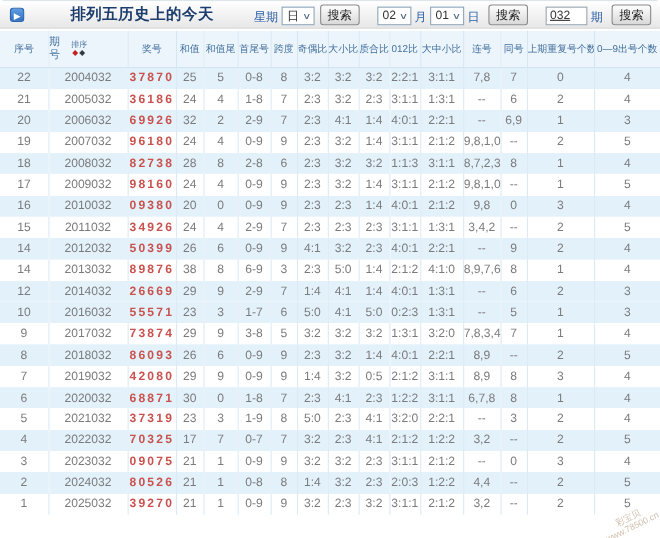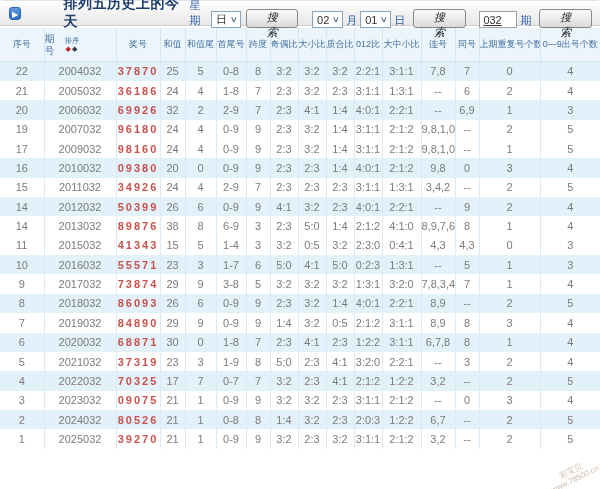--- a/index.html
+++ b/index.html
@@ -14,21 +14,21 @@
   .title-icon{width:13px;height:13px;background:linear-gradient(#5f9de2,#2e6fc1);border:1px solid #2a62ab;
     border-radius:3px;color:#fff;font-size:8px;line-height:13px;text-align:center;display:inline-block;box-sizing:border-box;}
   .title{font-size:14px;font-weight:bold;color:#1d3d6d;letter-spacing:0.5px;margin-left:36px;}
 
   .controls{display:flex;align-items:flex-end;font-size:11px;}
   .lbl{color:#2c5fa8;margin:0 3px;}
   .select{display:inline-flex;align-items:center;border:1px solid #8ca4b8;background:#fff;height:17px;
     padding:0 3px 0 4px;font-size:11px;color:#333;gap:4px;box-sizing:border-box;cursor:default;}
   .select .arr{font-size:8px;color:#506a80;transform:scaleX(1.4);}
   .btn{border:1px solid #8a8a8a;background:linear-gradient(#fdfdfd,#d9d9d9);border-radius:3px;
-    font-size:11px;color:#222;height:19px;padding:0 16px;margin-left:5px;font-family:inherit;cursor:pointer;font-style:italic;}
+    font-size:11px;color:#222;height:19px;padding:0 6px;margin-left:5px;font-family:inherit;cursor:pointer;}
   .issue-input{width:30px;height:15px;border:1px solid #98a4ae;font-size:11px;padding:0 3px;color:#333;font-family:inherit;text-decoration:underline;}
   .grp-gap{width:16px;}
 
   
   table{border-collapse:collapse;table-layout:fixed;width:600px;margin-top:2px;}
   thead th{background:#edf5fc;color:#41709f;font-size:9px;font-weight:normal;height:33px;
     border-right:1px solid #d5e6f3;border-bottom:1px solid #cfe2f1;padding:0;overflow:hidden;
     white-space:nowrap;text-align:center;}
   thead th:last-child{border-right:none;}
   tbody td{font-size:11px;color:#7b7b7b;text-align:center;border-right:1px solid #dceaf5;
@@ -207,20 +207,38 @@
           <td>2:3</td>
           <td>3:2</td>
           <td>1:4</td>
           <td>3:1:1</td>
           <td>2:1:2</td>
           <td>9,8,1,0</td>
           <td>--</td>
           <td>2</td>
           <td>5</td>
         </tr>
+        <tr class="odd">
+          <td>18</td>
+          <td>2008032</td>
+          <td class="c-prize">82738</td>
+          <td>28</td>
+          <td>8</td>
+          <td>2-8</td>
+          <td>6</td>
+          <td>2:3</td>
+          <td>3:2</td>
+          <td>3:2</td>
+          <td>1:1:3</td>
+          <td>3:1:1</td>
+          <td>8,7,2,3</td>
+          <td>8</td>
+          <td>1</td>
+          <td>4</td>
+        </tr>
         <tr class="even">
           <td>17</td>
           <td>2009032</td>
           <td class="c-prize">98160</td>
           <td>24</td>
           <td>4</td>
           <td>0-9</td>
           <td>9</td>
           <td>2:3</td>
           <td>3:2</td>
@@ -297,36 +315,36 @@
           <td>2:3</td>
           <td>5:0</td>
           <td>1:4</td>
           <td>2:1:2</td>
           <td>4:1:0</td>
           <td>8,9,7,6</td>
           <td>8</td>
           <td>1</td>
           <td>4</td>
         </tr>
-        <tr class="even">
-          <td>11</td>
-          <td>2015032</td>
-          <td class="c-prize">41343</td>
-          <td>15</td>
-          <td>5</td>
-          <td>1-4</td>
-          <td>3</td>
-          <td>3:2</td>
-          <td>0:5</td>
-          <td>3:2</td>
-          <td>2:3:0</td>
-          <td>0:4:1</td>
-          <td>4,3</td>
-          <td>4,3</td>
-          <td>0</td>
+        <tr class="odd">
+          <td>12</td>
+          <td>2014032</td>
+          <td class="c-prize">26669</td>
+          <td>29</td>
+          <td>9</td>
+          <td>2-9</td>
+          <td>7</td>
+          <td>1:4</td>
+          <td>4:1</td>
+          <td>1:4</td>
+          <td>4:0:1</td>
+          <td>1:3:1</td>
+          <td>--</td>
+          <td>6</td>
+          <td>2</td>
           <td>3</td>
         </tr>
         <tr class="odd">
           <td>10</td>
           <td>2016032</td>
           <td class="c-prize">55571</td>
           <td>23</td>
           <td>3</td>
           <td>1-7</td>
           <td>6</td>
@@ -372,21 +390,21 @@
           <td>4:0:1</td>
           <td>2:2:1</td>
           <td>8,9</td>
           <td>--</td>
           <td>2</td>
           <td>5</td>
         </tr>
         <tr class="even">
           <td>7</td>
           <td>2019032</td>
-          <td class="c-prize">84890</td>
+          <td class="c-prize">42080</td>
           <td>29</td>
           <td>9</td>
           <td>0-9</td>
           <td>9</td>
           <td>1:4</td>
           <td>3:2</td>
           <td>0:5</td>
           <td>2:1:2</td>
           <td>3:1:1</td>
           <td>8,9</td>
@@ -472,21 +490,21 @@
           <td class="c-prize">80526</td>
           <td>21</td>
           <td>1</td>
           <td>0-8</td>
           <td>8</td>
           <td>1:4</td>
           <td>3:2</td>
           <td>2:3</td>
           <td>2:0:3</td>
           <td>1:2:2</td>
-          <td>6,7</td>
+          <td>4,4</td>
           <td>--</td>
           <td>2</td>
           <td>5</td>
         </tr>
         <tr class="even">
           <td>1</td>
           <td>2025032</td>
           <td class="c-prize">39270</td>
           <td>21</td>
           <td>1</td>

